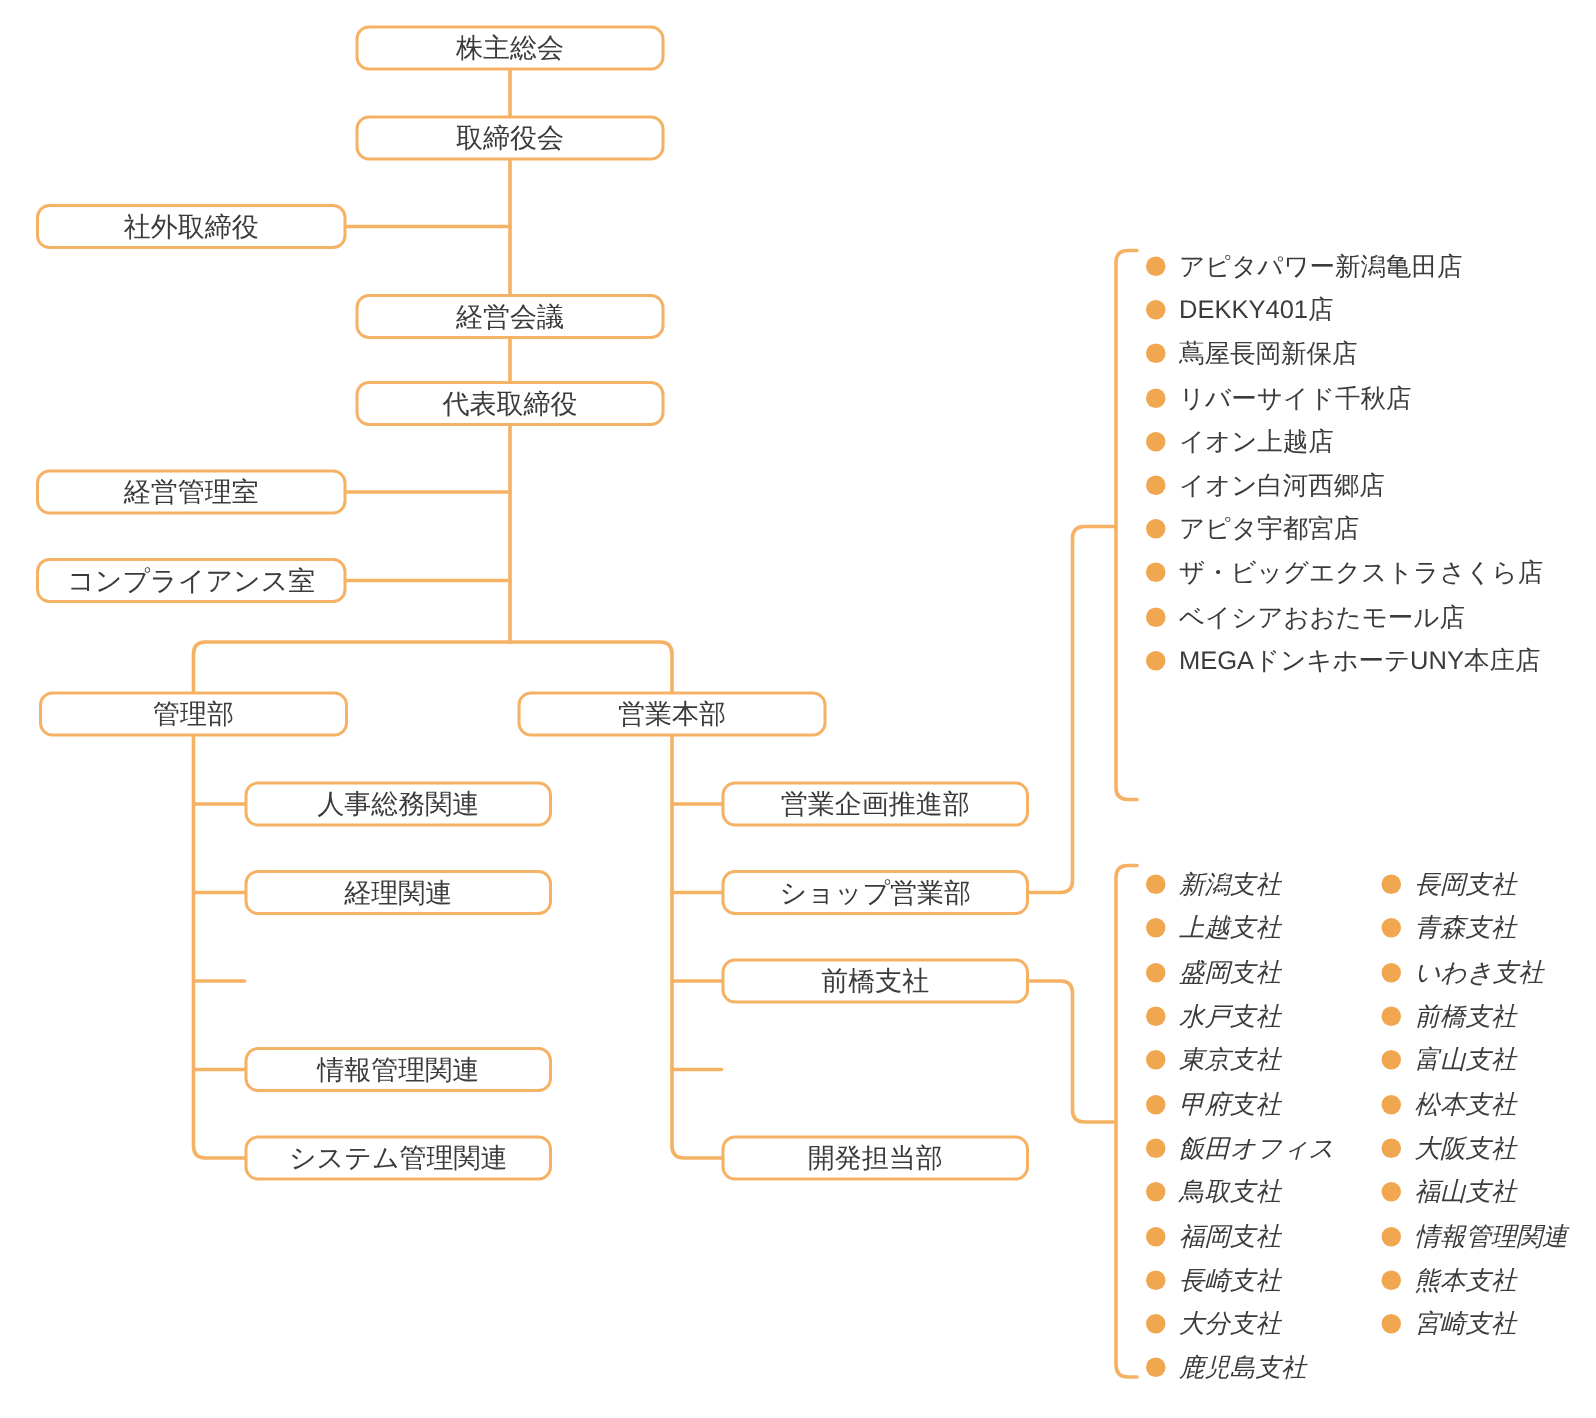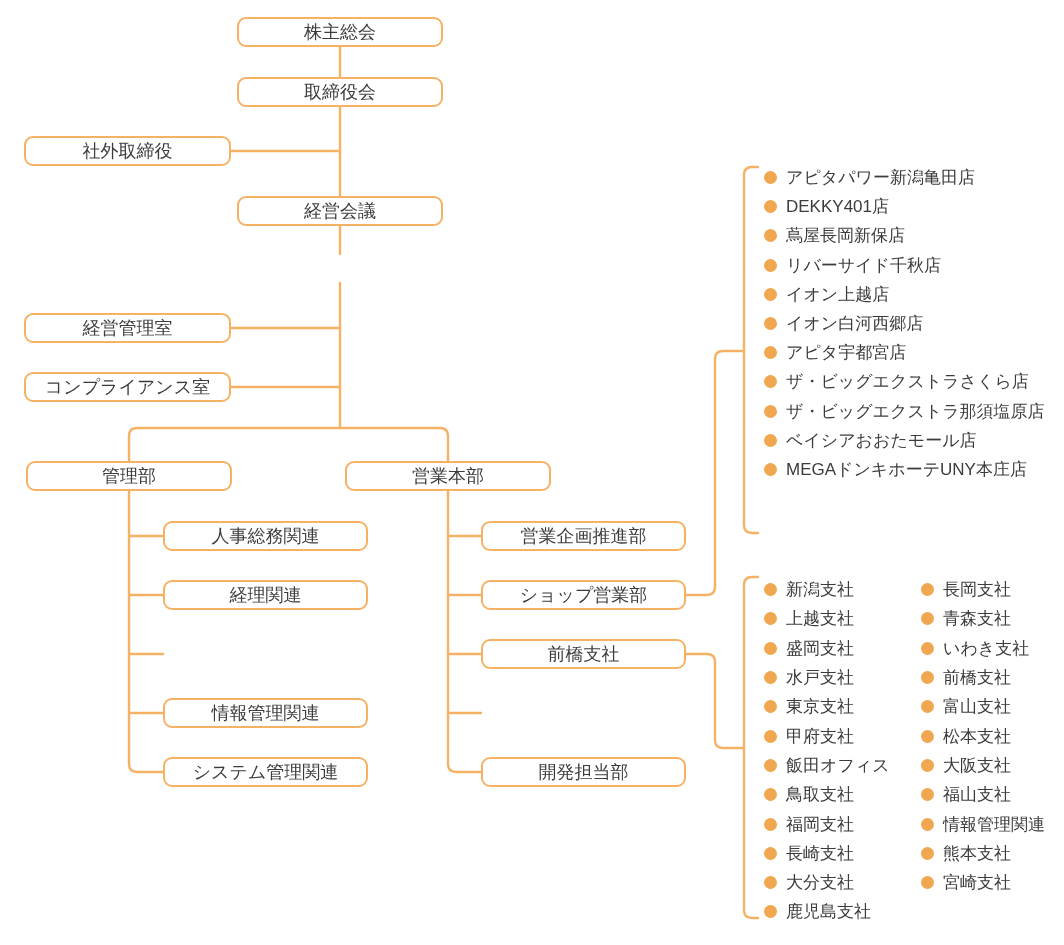--- a/index.html
+++ b/index.html
@@ -18,21 +18,21 @@
   svg.wires path{stroke:var(--line-color);stroke-width:2.4;fill:none;stroke-linecap:round;}
   .box{
     position:absolute;height:30px;box-sizing:border-box;
     border:2.4px solid var(--line-color);border-radius:9px;background:#fff;
     display:flex;align-items:center;justify-content:center;
     font-size:18px;line-height:1;white-space:nowrap;
   }
   .vlist{position:absolute;display:flex;flex-direction:column;}
   .li{display:flex;align-items:center;white-space:nowrap;}
   .shop-rows .li{height:29.2px;}
-  .branch-rows .li{height:29.3px;}
+  .branch-rows .li{height:29.3px;font-style:italic;}
   .dot{
     width:13px;height:13px;border-radius:50%;
     background:var(--bullet-color);flex:0 0 13px;margin-right:9px;
   }
   .li-label{font-size:17px;line-height:1;}
 </style>
 </head>
 <body>
 
 <div id="canvas">
@@ -66,20 +66,21 @@
     <path d="M 758 167 H 752 Q 744 167 744 175 V 525 Q 744 533 752 533 H 758"></path>
 
     <path d="M 686 654 H 707 Q 715 654 715 662 V 740 Q 715 748 723 748 H 744"></path>
     <path d="M 758 577 H 752 Q 744 577 744 585 V 910 Q 744 918 752 918 H 758"></path>
   </svg>
 
   <div class="box" style="left:237px;top:17px;width:206px">株主総会</div>
   <div class="box" style="left:237px;top:77px;width:206px">取締役会</div>
   <div class="box" style="left:24px;top:136px;width:207px">社外取締役</div>
   <div class="box" style="left:237px;top:196px;width:206px">経営会議</div>
+  <div class="box" style="left:237px;top:254px;width:206px">代表取締役</div>
   <div class="box" style="left:24px;top:313px;width:207px">経営管理室</div>
   <div class="box" style="left:24px;top:372px;width:207px">コンプライアンス室</div>
 
   <div class="box" style="left:26px;top:461px;width:206px">管理部</div>
   <div class="box" style="left:345px;top:461px;width:206px">営業本部</div>
 
   <div class="box" style="left:163px;top:521px;width:205px">人事総務関連</div>
   <div class="box" style="left:163px;top:580px;width:205px">経理関連</div>
   <div class="box" style="left:163px;top:698px;width:205px">情報管理関連</div>
   <div class="box" style="left:163px;top:757px;width:205px">システム管理関連</div>
@@ -117,24 +118,20 @@
     <div class="li">
         <span class="dot"></span>
         <span class="li-label">アピタ宇都宮店</span>
       </div>
     <div class="li">
         <span class="dot"></span>
         <span class="li-label">ザ・ビッグエクストラさくら店</span>
       </div>
     <div class="li">
         <span class="dot"></span>
-        <span class="li-label">ザ・ビッグエクストラ那須塩原店</span>
-      </div>
-    <div class="li">
-        <span class="dot"></span>
         <span class="li-label">ベイシアおおたモール店</span>
       </div>
     <div class="li">
         <span class="dot"></span>
         <span class="li-label">MEGAドンキホーテUNY本庄店</span>
       </div>
   </div>
 
   <div class="vlist branch-rows" style="left:764px;top:575px">
     <div class="li">

